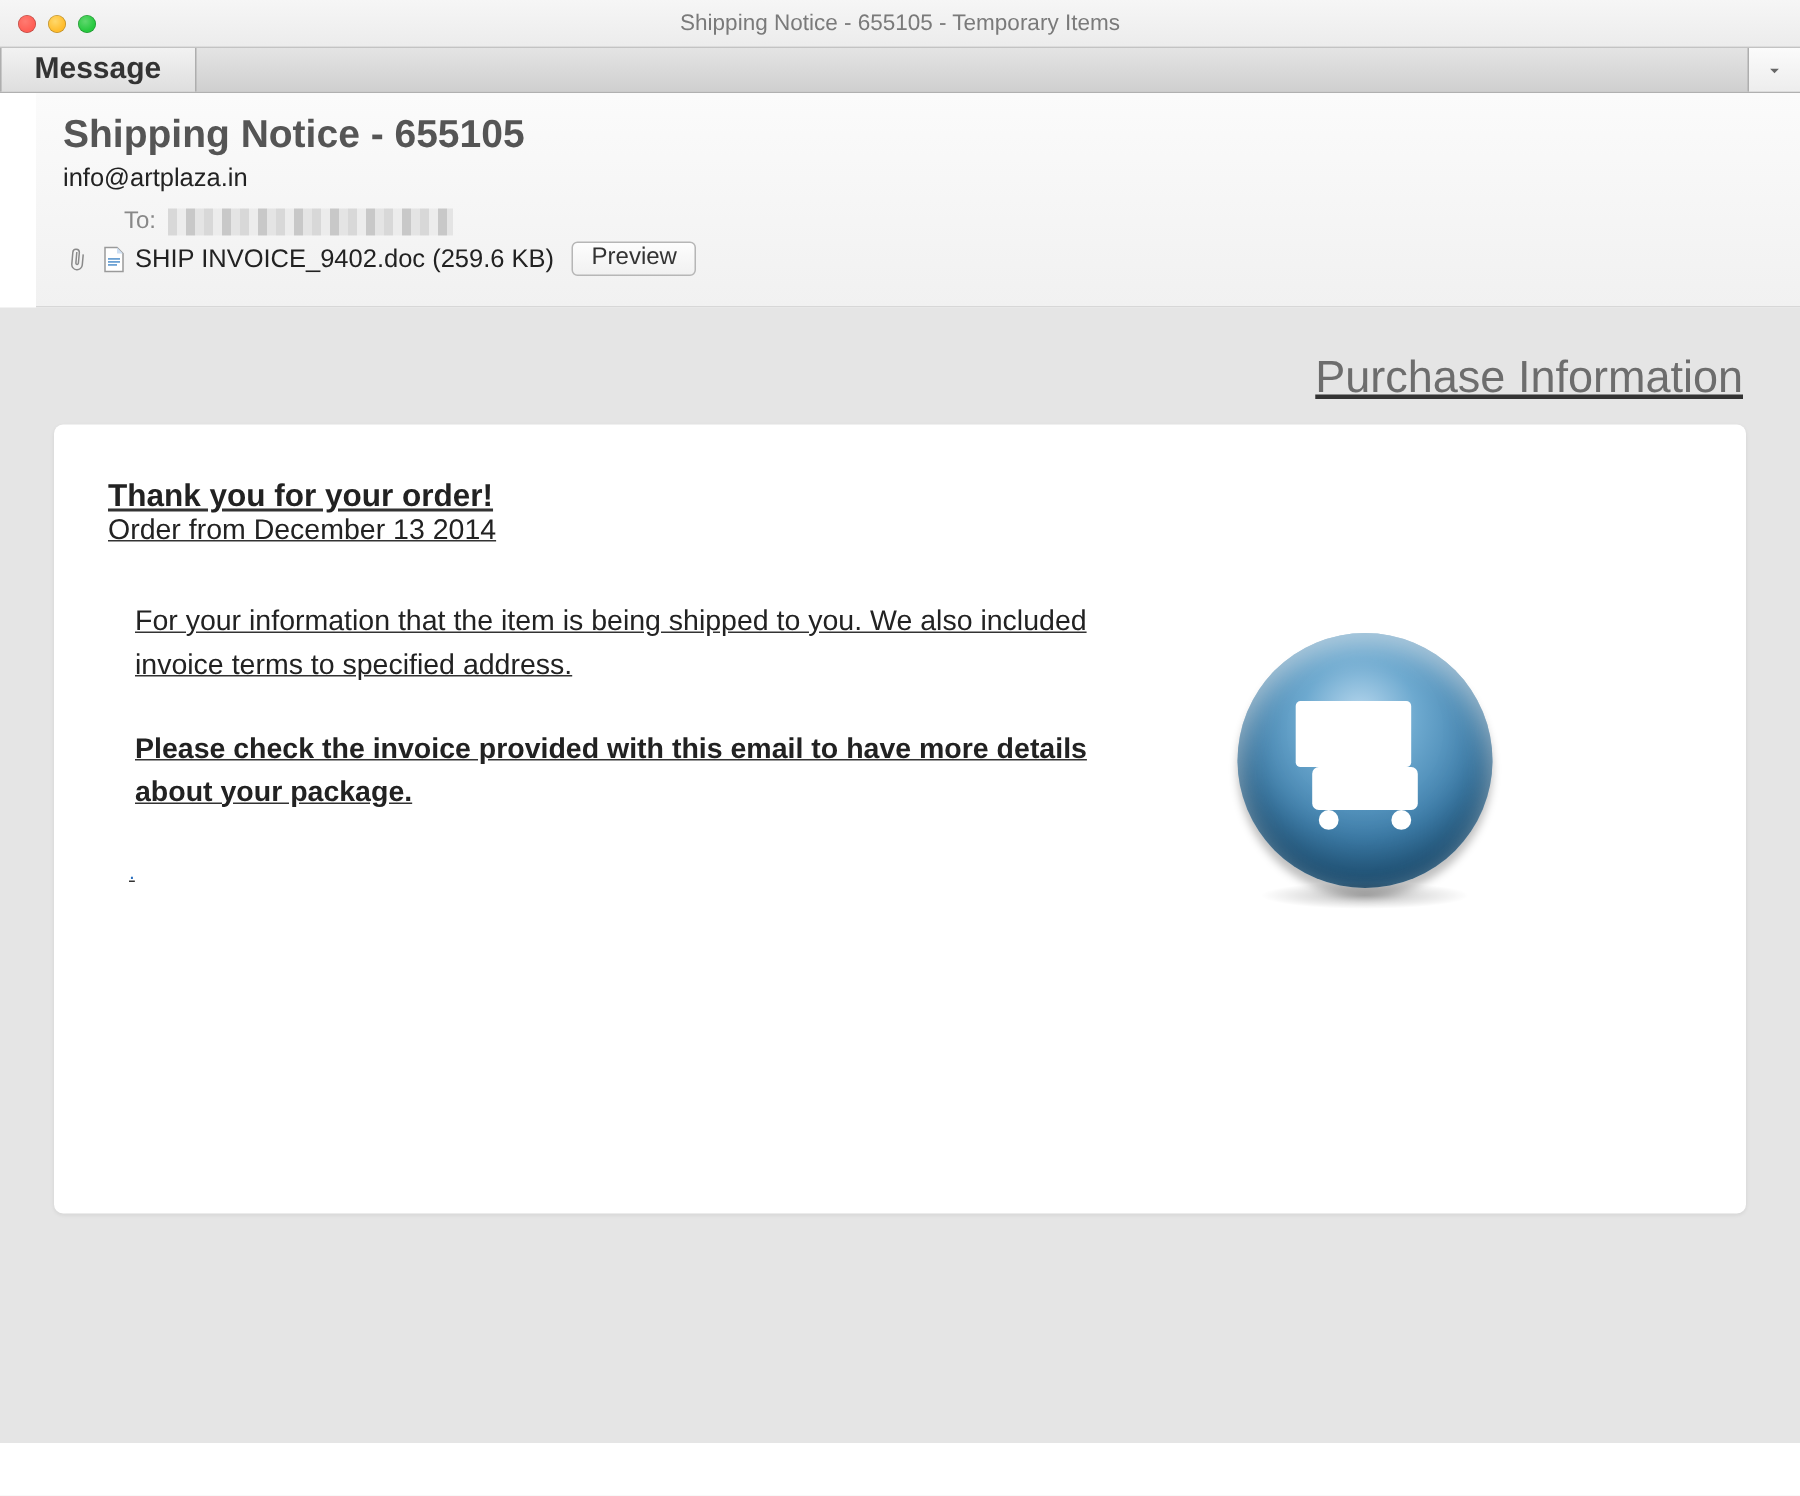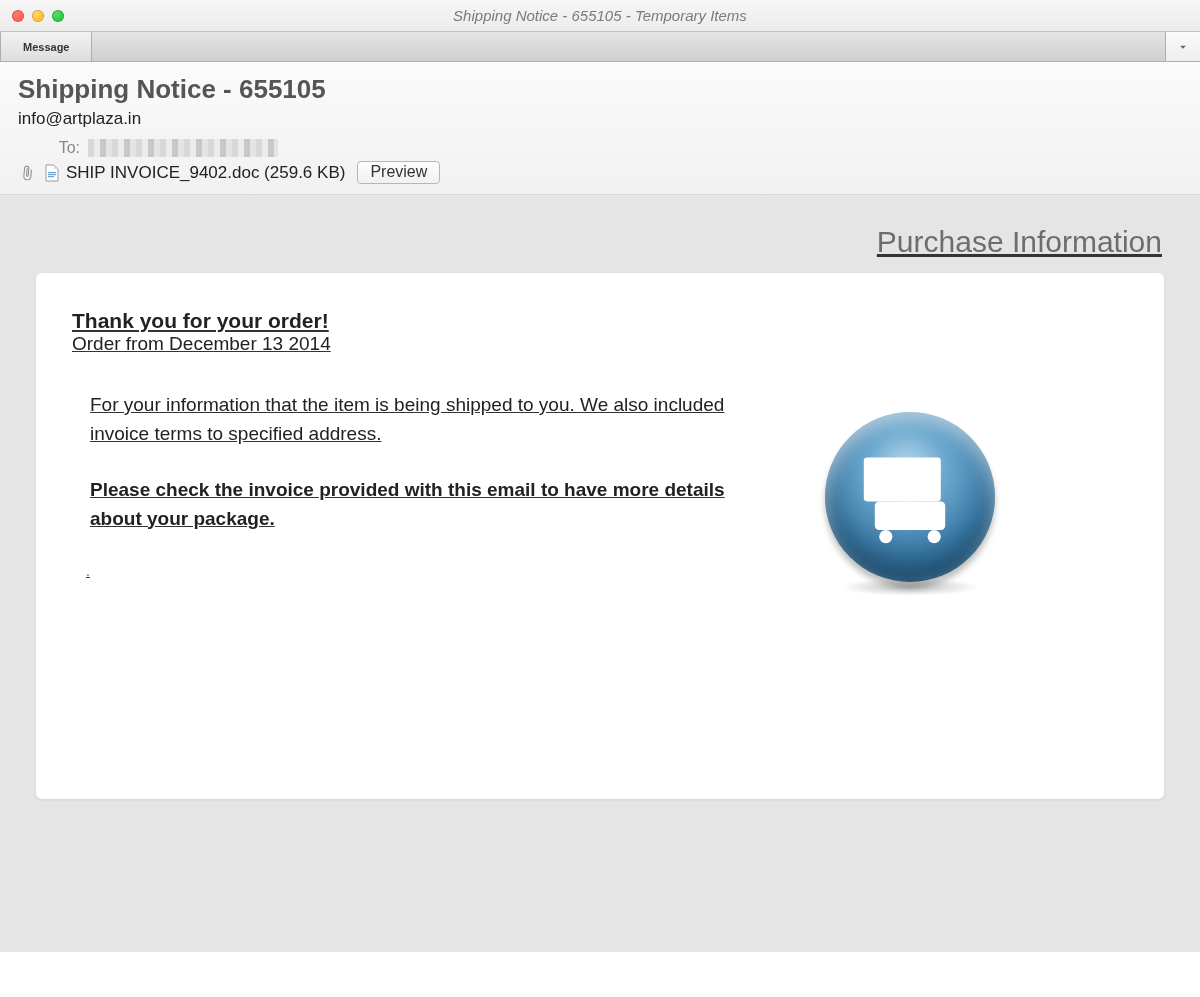--- a/index.html
+++ b/index.html
@@ -35,58 +35,58 @@
   }
   .dot.red    { background: radial-gradient(circle at 40% 35%, #ff7b71 0%, #ff5f56 60%); }
   .dot.yellow { background: radial-gradient(circle at 40% 35%, #ffd86b 0%, #ffbd2e 60%); }
   .dot.green  { background: radial-gradient(circle at 40% 35%, #5fd86e 0%, #27c93f 60%); }
   .titlebar-title {
     position: absolute;
     left: 0; right: 0;
     text-align: center;
     font-size: 15px;
     color: #7a7a7a;
-    font-style: italic;
   }
 
   
   .tabbar {
     height: 29px;
     background: linear-gradient(to bottom, #e4e4e4 0%, #cfcfcf 100%);
     border-bottom: 1px solid #b0b0b0;
     display: flex;
     align-items: stretch;
   }
   .tabbar .tab {
     padding: 0 22px;
     display: flex;
     align-items: center;
-    font-size: 11px;
+    font-size: 20px;
     font-weight: 600;
     color: #333;
     background: linear-gradient(to bottom, #f2f2f2 0%, #dedede 100%);
     border-right: 1px solid #aeaeae;
     border-left: 1px solid #aeaeae;
   }
   .tabbar .spacer { flex: 1; }
   .tabbar .chevron-wrap {
     width: 34px;
     display: flex;
     align-items: center;
     justify-content: center;
     border-left: 1px solid #aeaeae;
     background: linear-gradient(to bottom, #fbfbfb 0%, #ededed 100%);
   }
   .tabbar .chevron-wrap svg { width: 14px; height: 14px; fill: #666; }
 
   
   .header {
-    padding: 12px 18px 6px 18px;
+    padding: 12px 18px 16px 18px;
     border-bottom: 1px solid #d7d7d7;
     background: linear-gradient(to bottom, #fbfbfb 0%, #f1f1f1 100%);
+    margin-left: 24px;
   }
   .subject {
     font-size: 26px;
     font-weight: 600;
     color: #555;
     margin: 0 0 4px 0;
   }
   .from {
     font-size: 17px;
     color: #222;

